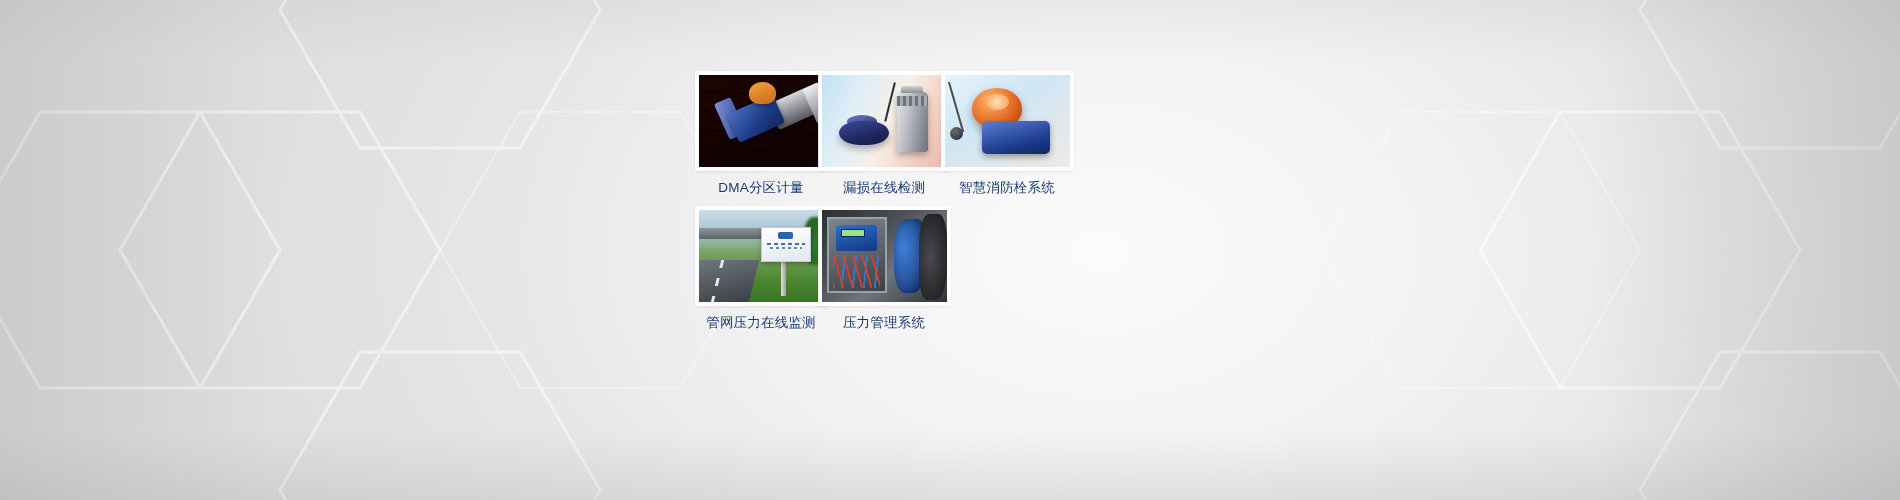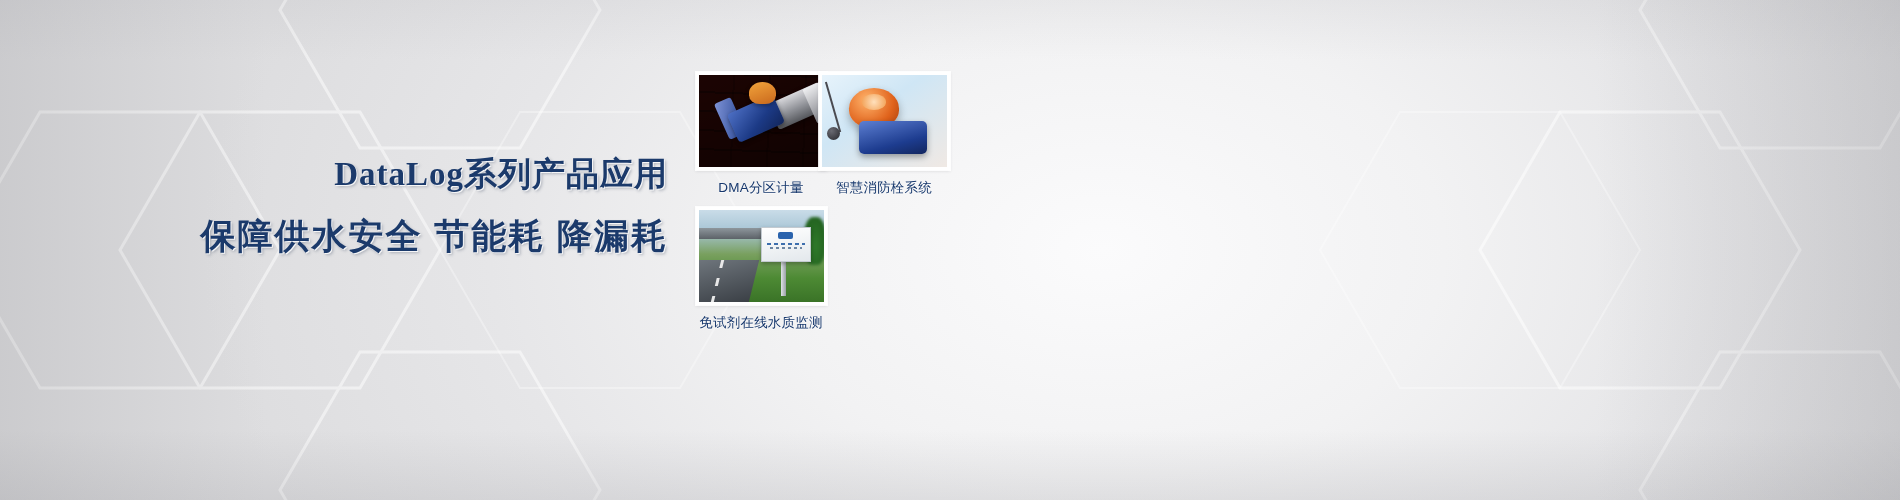--- a/index.html
+++ b/index.html
@@ -473,42 +473,49 @@
       <polygon points="1640,490 1720,352 1880,352 1960,490 1880,628 1720,628"></polygon>
     </g>
     <g fill="none" stroke="#ffffff" stroke-width="2" opacity="0.32">
       <polygon points="440,250 520,112 680,112 760,250 680,388 520,388"></polygon>
       <polygon points="1320,250 1400,112 1560,112 1640,250 1560,388 1400,388"></polygon>
     </g>
   </svg>
 
   <div id="vignette"></div>
 
-  <div id="headline" style="top:148px;">
-    <div class="line line1">DataLog系列产品应用</div>
-    <div class="line line2">保障供水安全 节能耗 降漏耗</div>
-  </div>
 
   <div id="grid">
 
     <div class="grid-row">
 
       <div class="card">
         <div class="thumb">
           <div class="pic pic-brick">
             <div class="pipe-steel"></div>
             <div class="pipe-cap"></div>
             <div class="valve-flange"></div>
             <div class="valve-body"></div>
             <div class="valve-top"></div>
           </div>
         </div>
         <div class="caption">DMA分区计量</div>
       </div>
 
+      <div class="card">
+        <div class="thumb">
+          <div class="pic pic-pastel">
+            <div class="antenna"></div>
+            <div class="logger-cap"></div>
+            <div class="logger-blue"></div>
+            <div class="sensor-grey"></div>
+          </div>
+        </div>
+        <div class="caption">漏损在线检测</div>
+      </div>
 
       <div class="card">
         <div class="thumb">
           <div class="pic pic-paleblue">
             <div class="meter-arm"></div>
             <div class="meter-ball"></div>
             <div class="meter-orange"></div>
             <div class="meter-blue-body"></div>
           </div>
         </div>
@@ -527,21 +534,36 @@
             <div class="st-trees"></div>
             <div class="st-road"></div>
             <div class="st-post"></div>
             <div class="st-sign">
               <div class="badge"></div>
               <div class="txt"></div>
               <div class="txt2"></div>
             </div>
           </div>
         </div>
-        <div class="caption">免试剂在线水质监测</div>
+        <div class="caption">管网压力在线监测</div>
       </div>
 
+      <div class="card">
+        <div class="thumb">
+          <div class="pic pic-cabinet">
+            <div class="cab-box">
+              <div class="cab-panel">
+                <div class="cab-screen"></div>
+              </div>
+              <div class="cab-wires"></div>
+            </div>
+            <div class="hose-blue"></div>
+            <div class="hose-black"></div>
+          </div>
+        </div>
+        <div class="caption">压力管理系统</div>
+      </div>
 
 
 
     </div>
   </div>
 </div>
 
 </body></html>

